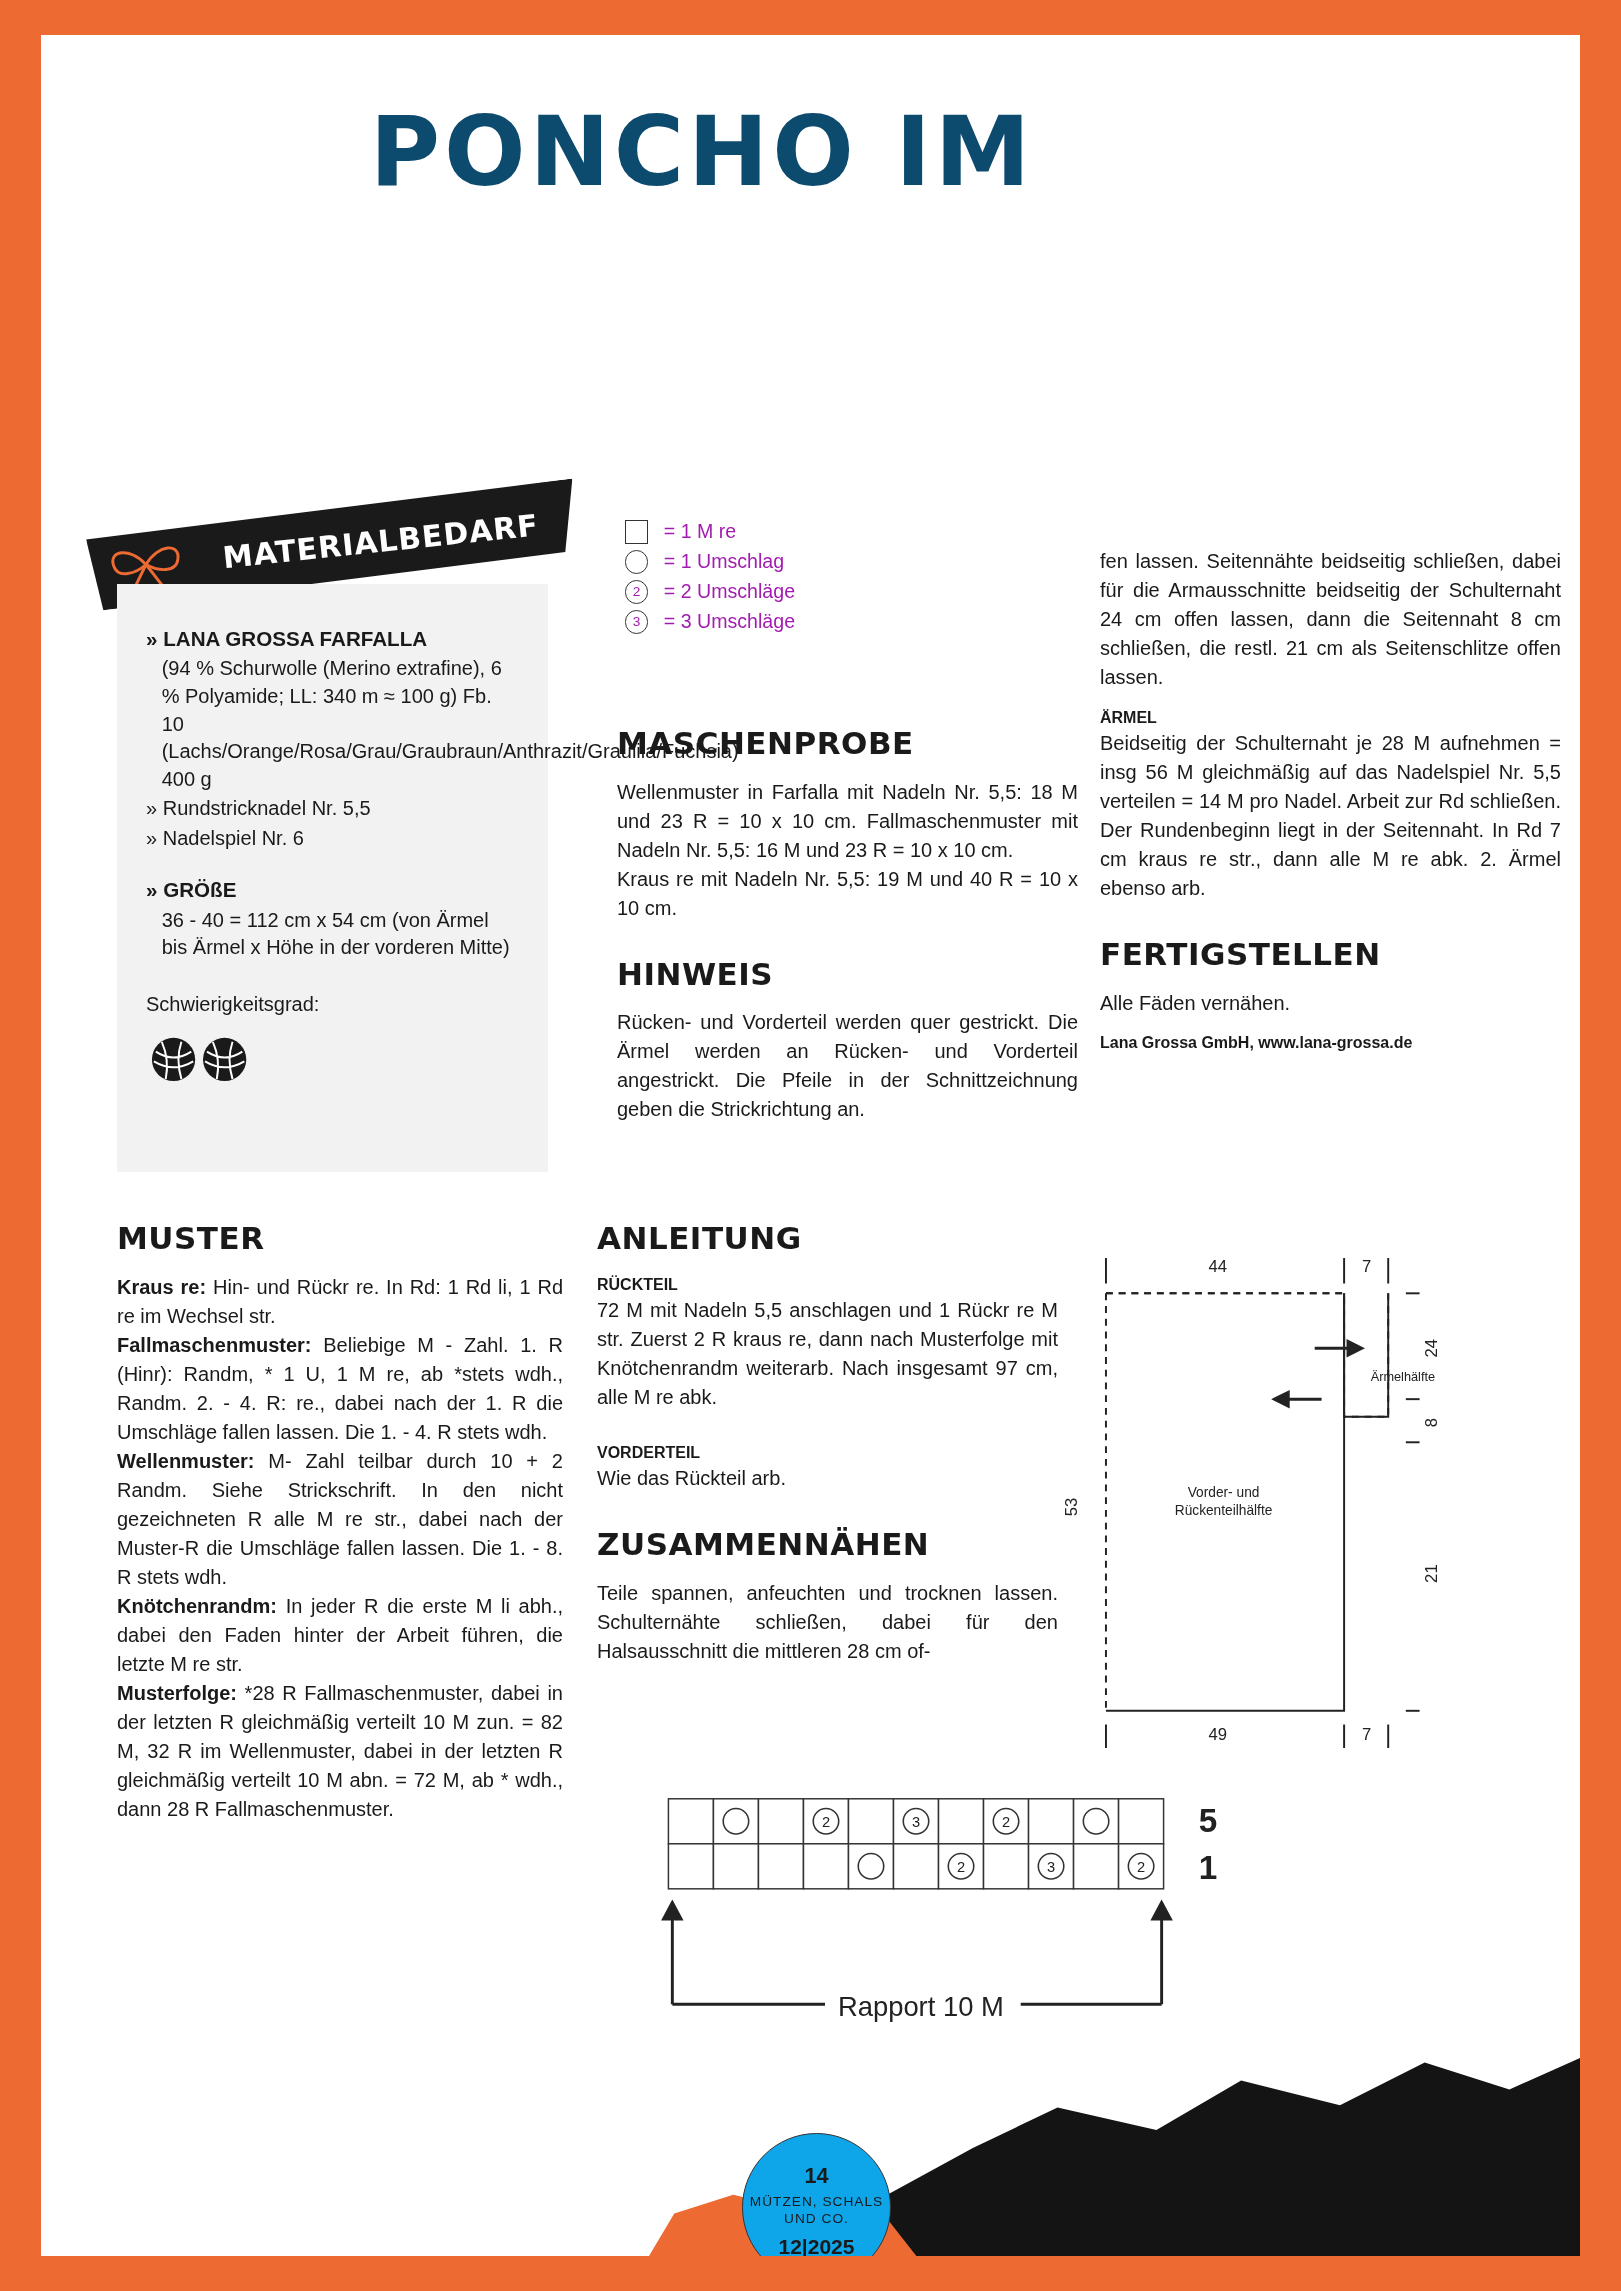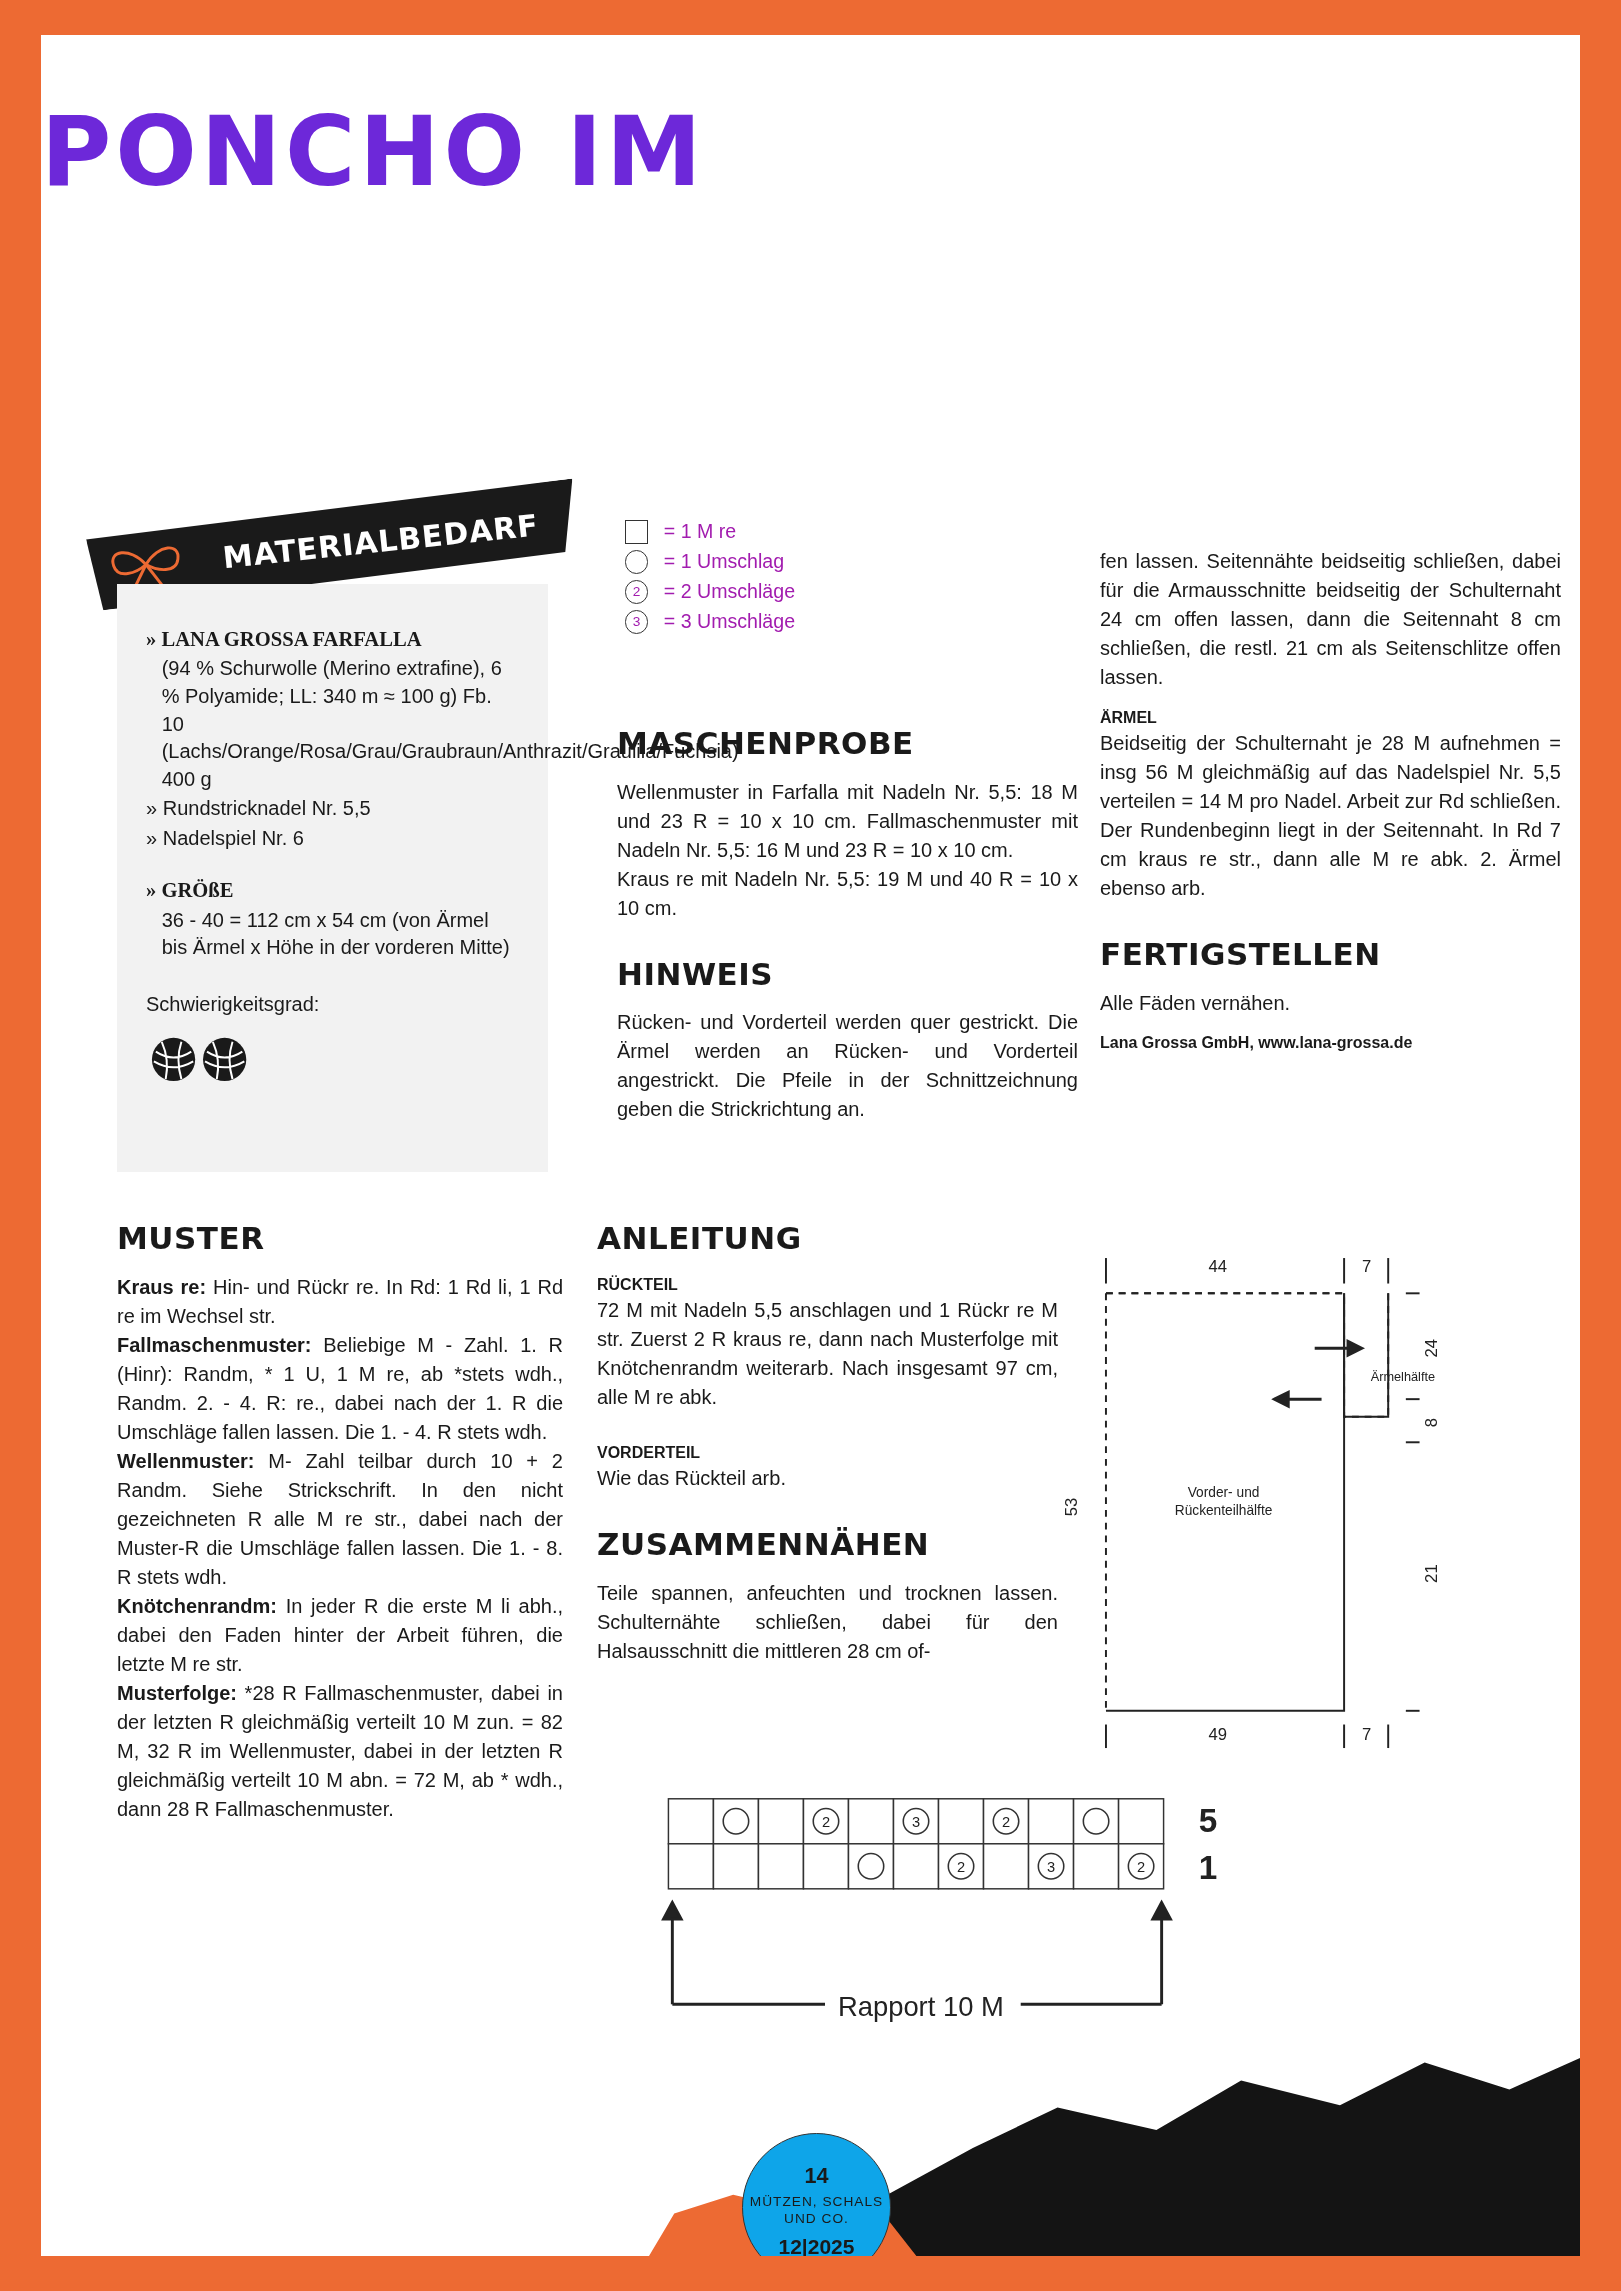--- a/index.html
+++ b/index.html
@@ -23,21 +23,22 @@
     background: #ffffff;
     overflow: hidden;
   }
 
   
   .title-block {
     position: absolute;
     left: 0;
     top: 69px;
     width: 1322px;
-    color: #6d28d9;
+    text-align: center;
+    color: #0c4a6e;
     font-family: "DejaVu Sans", sans-serif;
     font-weight: bold;
     letter-spacing: 3.9px;
     line-height: 1.0;
   }
   .title-line1 {
     font-size: 96px;
   }
   .title-line2 {
     font-size: 96px;
@@ -87,21 +88,20 @@
   }
   .material-inner {
     padding: 41px 29px 19.6px 29px;
     font-size: 20px;
     line-height: 1.38;
     color: #1a1a1a;
   }
   .mat-head {
     font-weight: bold;
     font-size: 20.6px;
-    font-family: Liberation Serif, serif;
   }
   .bullet { color: #1a1a1a; }
   .mat-row { margin-bottom: 2px; }
   .mat-gap { height: 21.6px; }
   .diff-label { margin-top: 29px; font-size: 20px; }
   .yarnballs { margin-top: 11.8px; }
 
   
   .legend {
     position: absolute;

